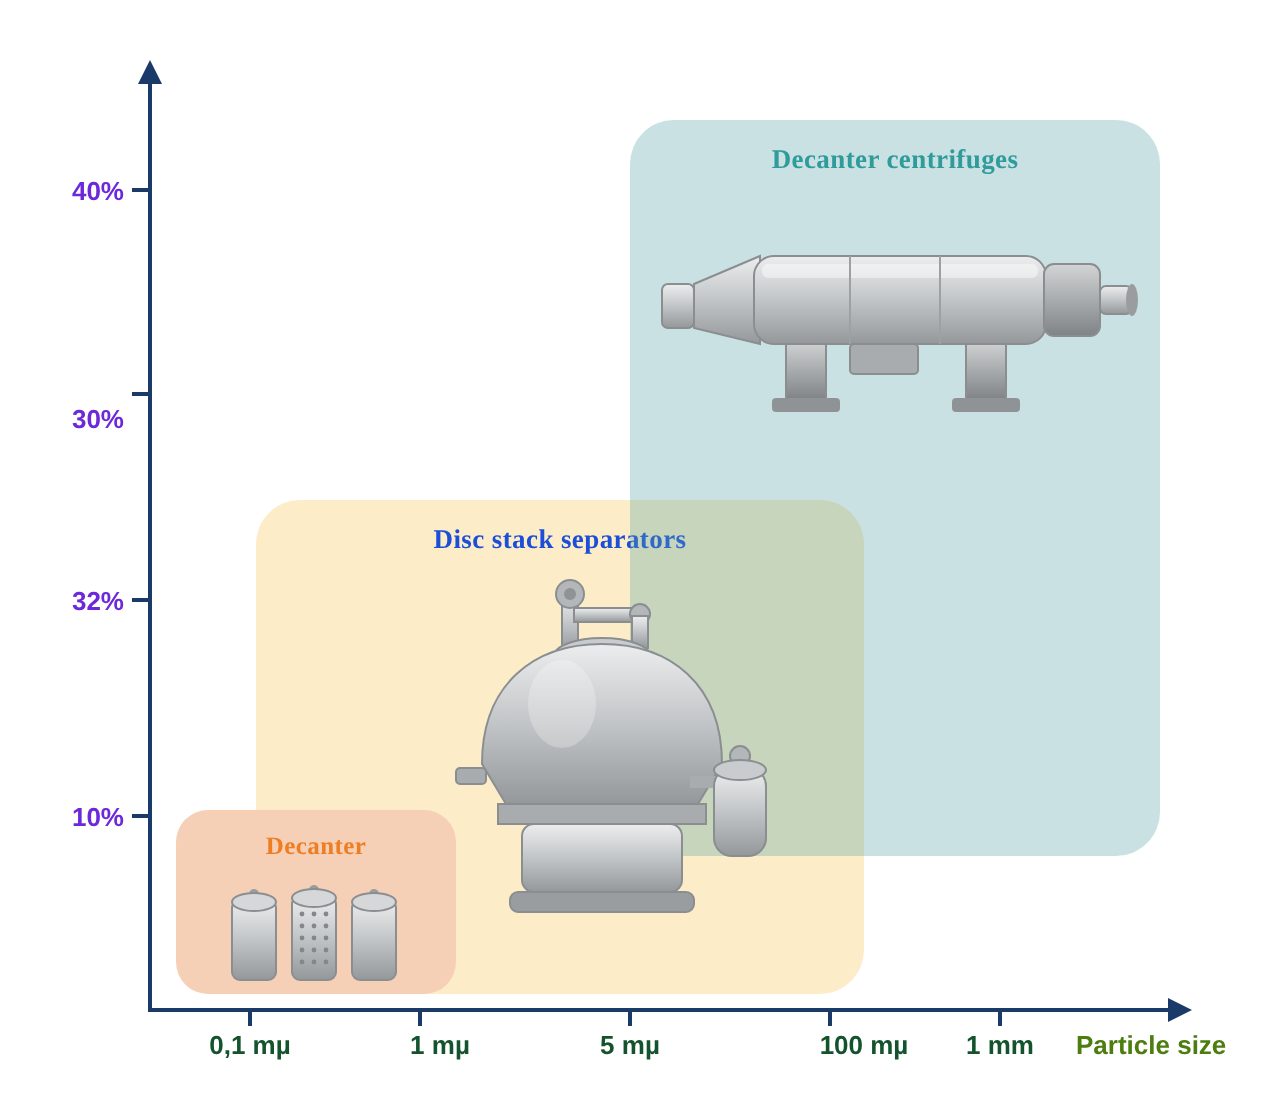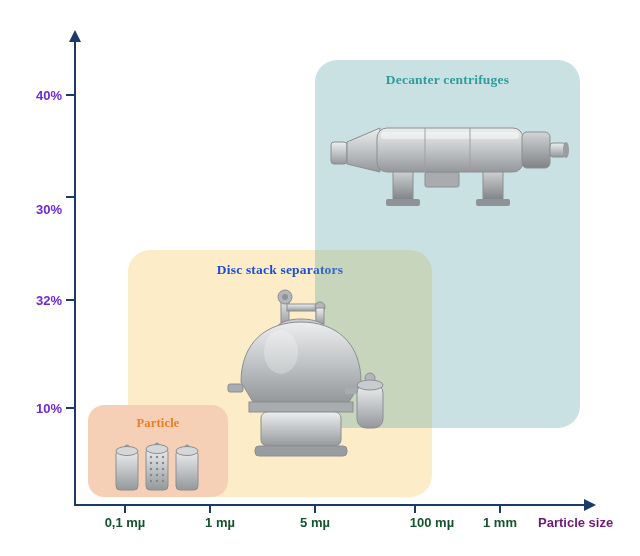--- a/index.html
+++ b/index.html
@@ -44,21 +44,21 @@
 
   
   .axes-svg { position: absolute; left: 0; top: 0; z-index: 6; pointer-events: none; }
 
   .ylabel {
     position: absolute; left: 16px; top: 12px; z-index: 7;
     font-size: 13px; font-weight: bold; color: #1a3a6a;
   }
   .xlabel {
     position: absolute; left: 538px; top: 515px; z-index: 7;
-    font-size: 13px; font-weight: bold; color: #701a75;
+    font-size: 13px; font-weight: bold; color: #4d7c0f;
   }
   .ytick {
     position: absolute; left: 20px; width: 42px; text-align: right; z-index: 7;
     font-size: 13px; font-weight: bold; color: #6d28d9;
   }
   .ytick-40 { top: 88px; }
   .ytick-30 { top: 202px; }
   .ytick-20 { top: 293px; }
   .ytick-10 { top: 401px; }
 
@@ -93,21 +93,21 @@
 
   <div class="region region-disc">
     <div class="region-label">Disc stack separators</div>
   </div>
 
   <div class="region region-decanter">
     <div class="region-label">Decanter centrifuges</div>
   </div>
 
   <div class="region region-membrane">
-    <div class="region-label">Particle</div>
+    <div class="region-label">Decanter</div>
   </div>
 
   <svg class="illus illus-decanter" viewBox="0 0 250 105">
 
     <rect x="68" y="58" width="20" height="30" fill="url(#gDark)" stroke="#8b8e91" stroke-width="1"></rect>
     <rect x="158" y="58" width="20" height="30" fill="url(#gDark)" stroke="#8b8e91" stroke-width="1"></rect>
     <rect x="61" y="87" width="34" height="7" rx="2" fill="#8f9396"></rect>
     <rect x="151" y="87" width="34" height="7" rx="2" fill="#8f9396"></rect>
     <rect x="100" y="60" width="34" height="15" rx="2" fill="#a9acaf" stroke="#8b8e91" stroke-width="1"></rect>
 

